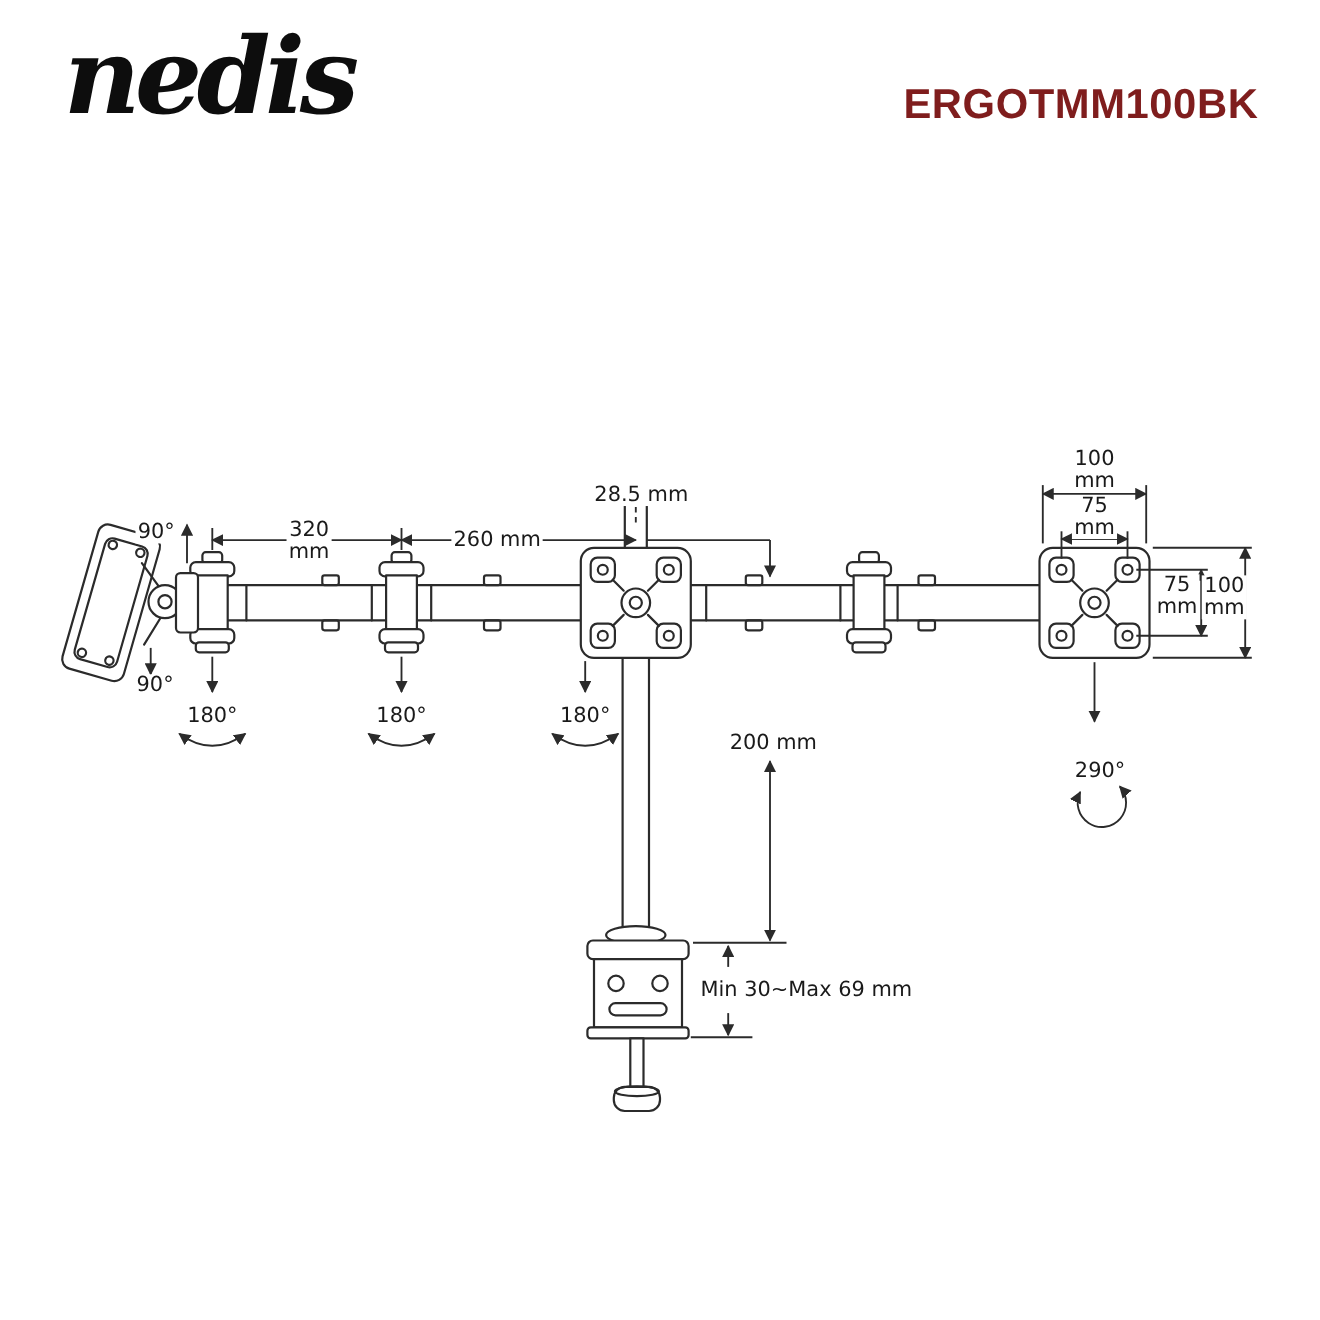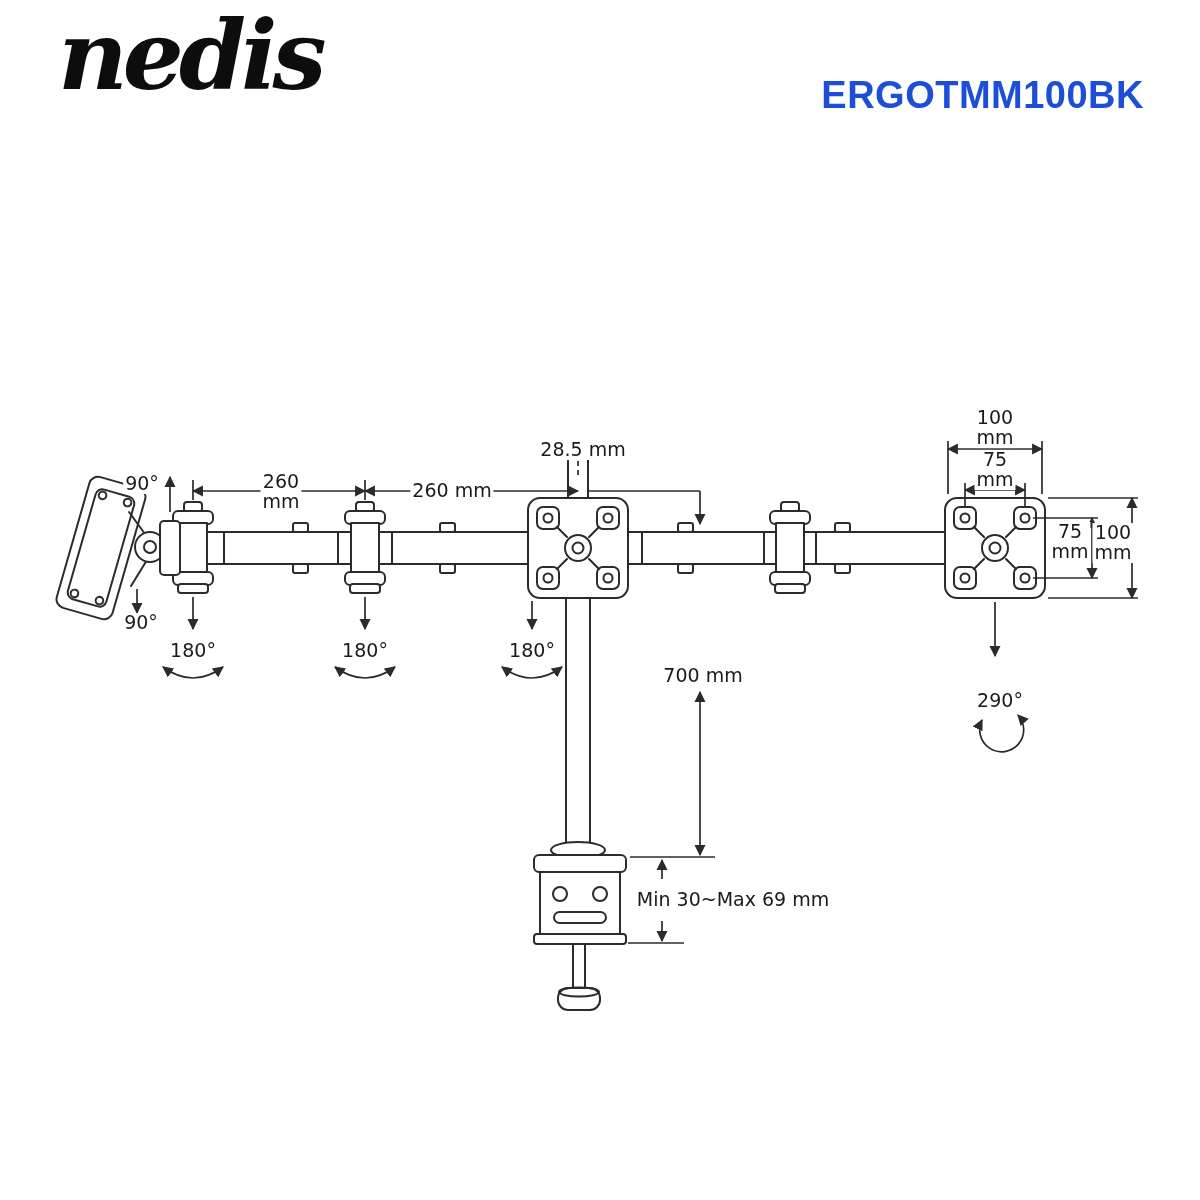--- a/index.html
+++ b/index.html
@@ -5,30 +5,30 @@
   * { margin:0; padding:0; box-sizing:border-box; }
   html,body { background:#ffffff; }
   .page {
     position:relative; width:1200px; height:1200px;
     background:#ffffff; overflow:hidden;
     font-family:"DejaVu Sans","Liberation Sans",sans-serif;
     color:#1a1a1a;
   }
   .drawing { position:absolute; left:0; top:0; width:1200px; height:1200px; }
   .logo {
-    position:absolute; left:58px; top:8px;
+    position:absolute; left:58px; top:22px;
     font-family:"DejaVu Serif","Liberation Serif",serif;
     font-style:italic; font-weight:bold;
     font-size:96px; letter-spacing:-5px; color:#0d0d0d;
     line-height:1;
   }
   .model {
     position:absolute; right:56px; top:76px;
     font-family:"Liberation Sans","DejaVu Sans",sans-serif;
-    font-size:38px; font-weight:700; letter-spacing:0.5px; color:#1d4ed8;
+    font-size:38px; font-weight:700; letter-spacing:0.5px; color:#7f1d1d;
     line-height:1;
   }
   .lbl {
     position:absolute; transform:translate(-50%,-50%);
     font-size:19px; line-height:1.05; text-align:center;
     background:#ffffff; padding:0 2px;
     white-space:pre-line; color:#1a1a1a;
   }
 </style>
 </head>
@@ -192,31 +192,31 @@
 
       <line x1="662" y1="879" x2="662" y2="860" marker-end="url(#ah)"></line>
       <line x1="662" y1="921" x2="662" y2="941" marker-end="url(#ah)"></line>
       <line x1="628" y1="943" x2="684" y2="943"></line>
     </g>
   </svg>
 
   <div class="lbl" style="left:583px;top:450px">28.5 mm</div>
   <div class="lbl" style="left:142px;top:484px">90°</div>
   <div class="lbl" style="left:141px;top:623px">90°</div>
-  <div class="lbl" style="left:281px;top:492px">260
+  <div class="lbl" style="left:281px;top:492px">320
 mm</div>
   <div class="lbl" style="left:452px;top:491px">260 mm</div>
   <div class="lbl" style="left:193px;top:651px">180°</div>
   <div class="lbl" style="left:365px;top:651px">180°</div>
   <div class="lbl" style="left:532px;top:651px">180°</div>
   <div class="lbl" style="left:995px;top:428px">100
 mm</div>
   <div class="lbl" style="left:995px;top:470px">75
 mm</div>
   <div class="lbl" style="left:1070px;top:542px">75
 mm</div>
   <div class="lbl" style="left:1113px;top:543px">100
 mm</div>
-  <div class="lbl" style="left:703px;top:676px">700 mm</div>
+  <div class="lbl" style="left:703px;top:676px">200 mm</div>
   <div class="lbl" style="left:733px;top:900px">Min 30~Max 69 mm</div>
   <div class="lbl" style="left:1000px;top:701px">290°</div>
 
 </div>
 
 </body></html>

